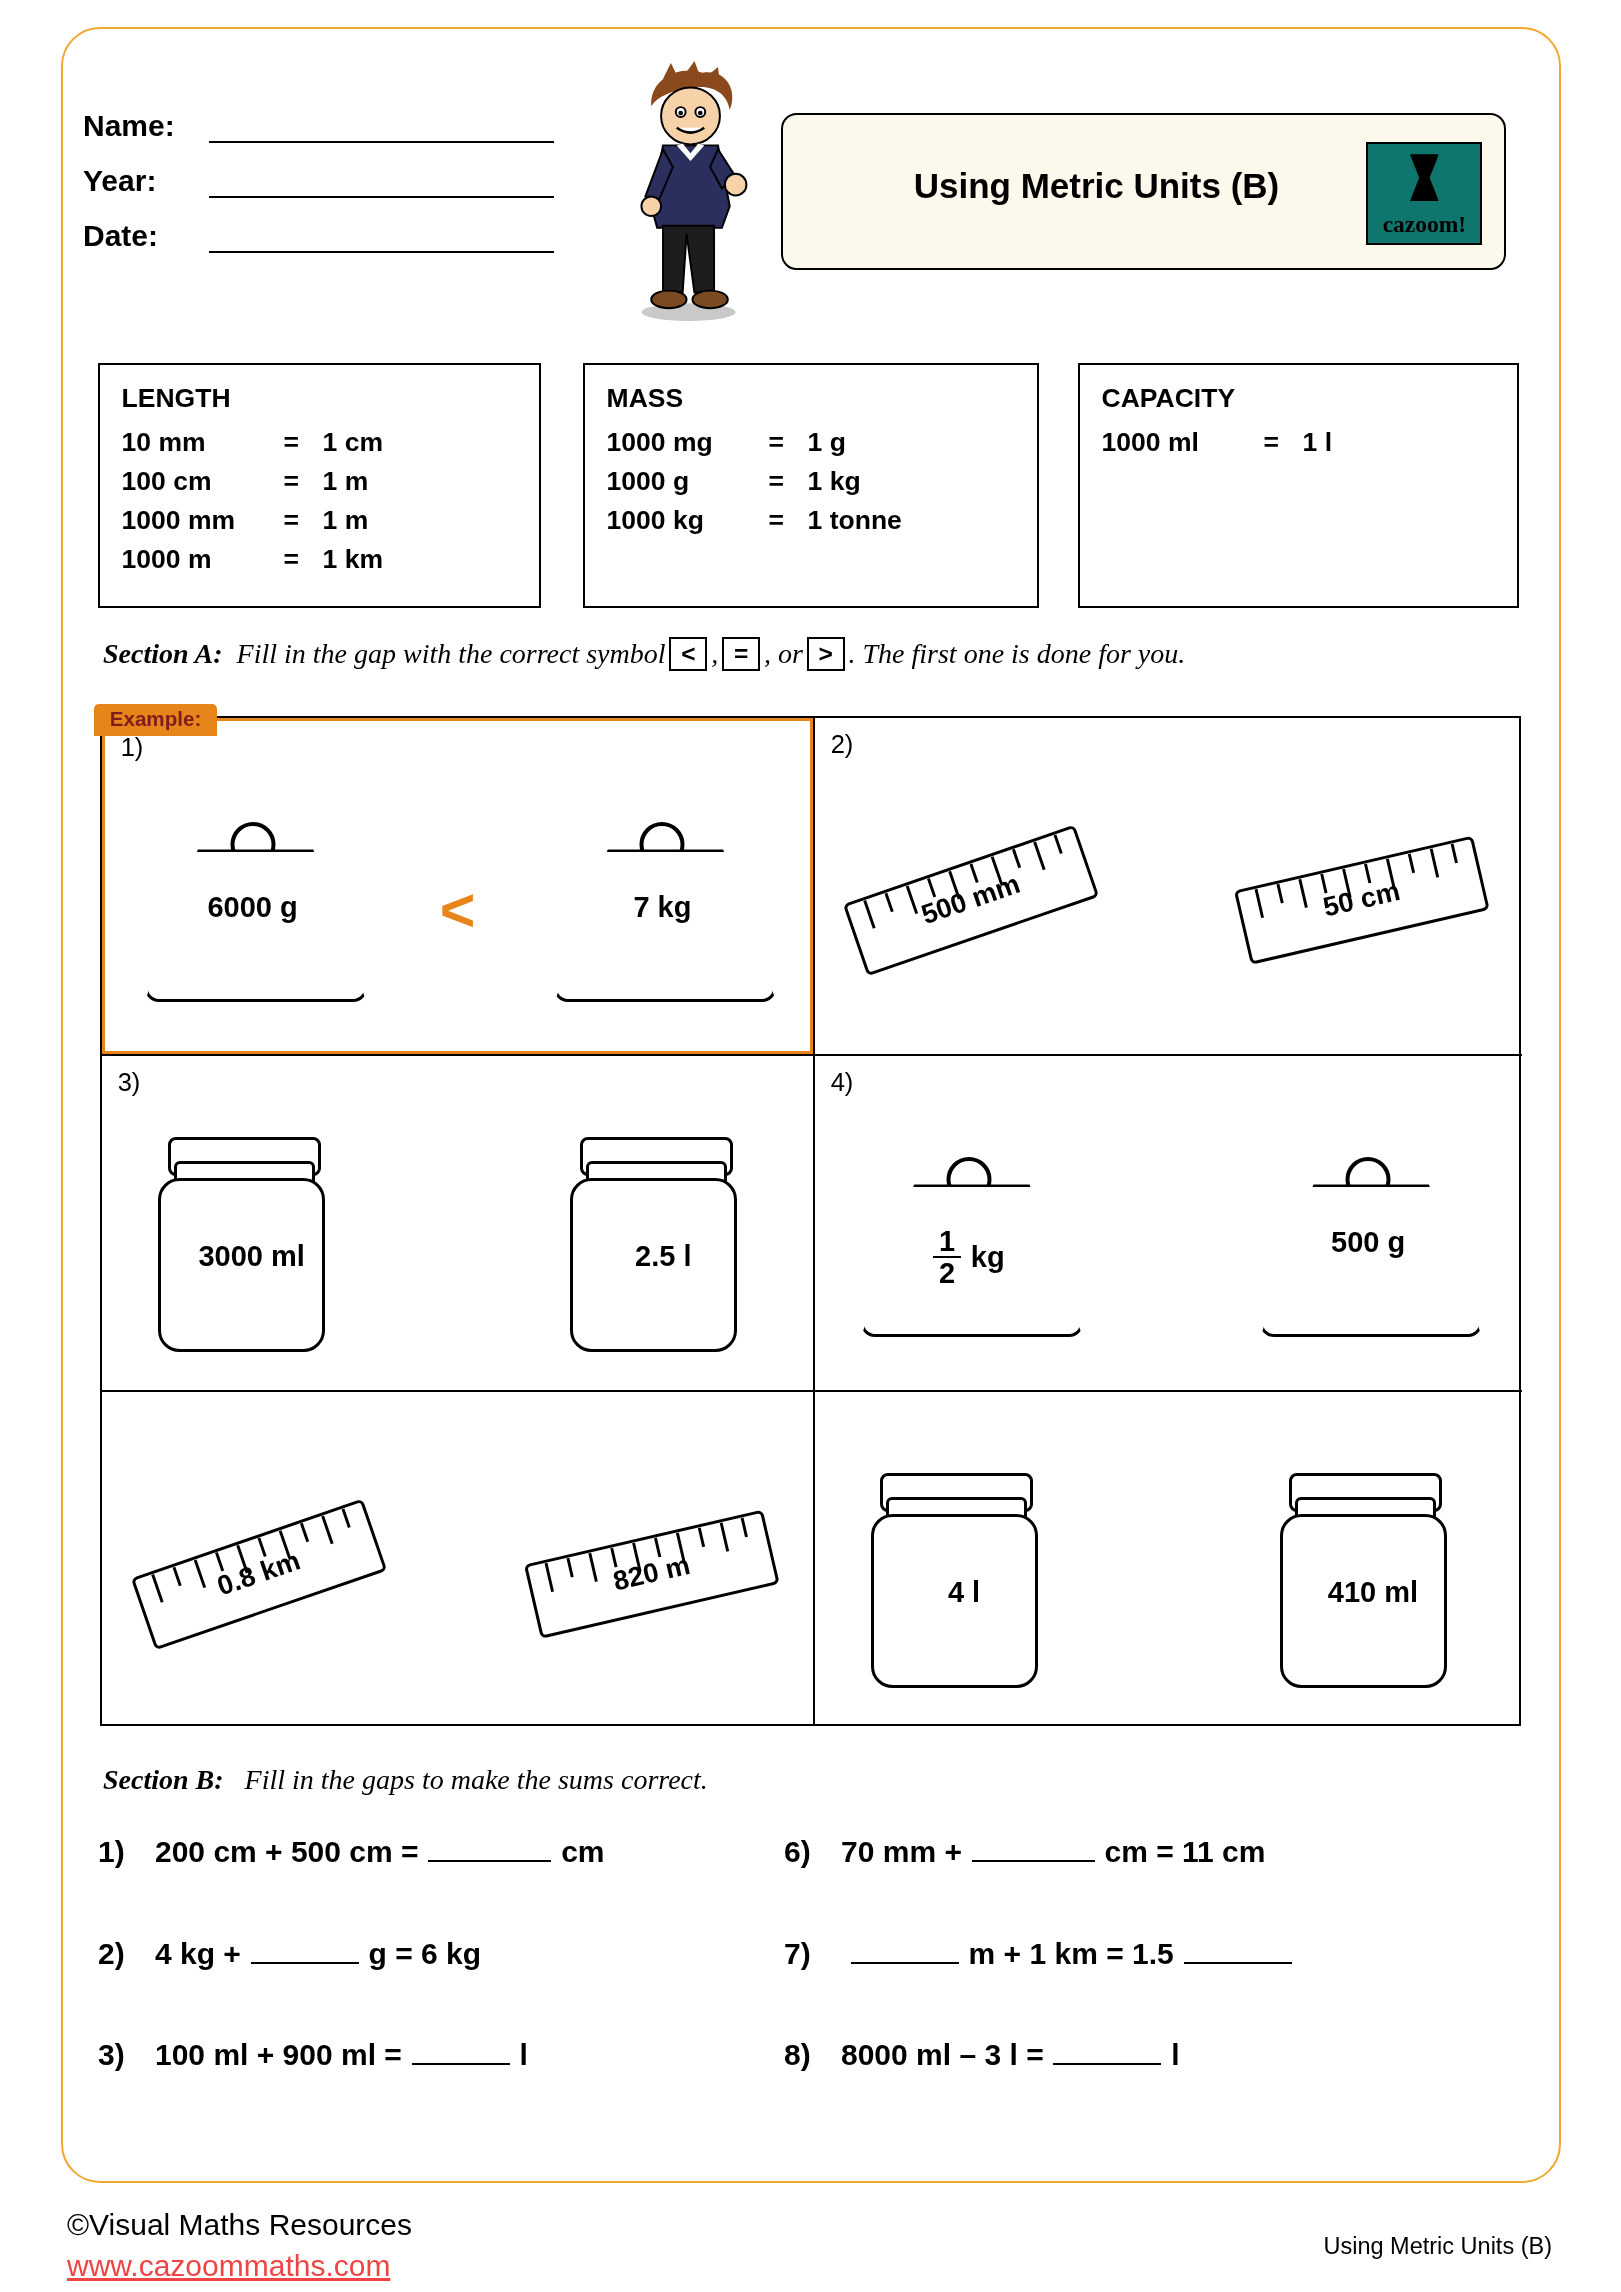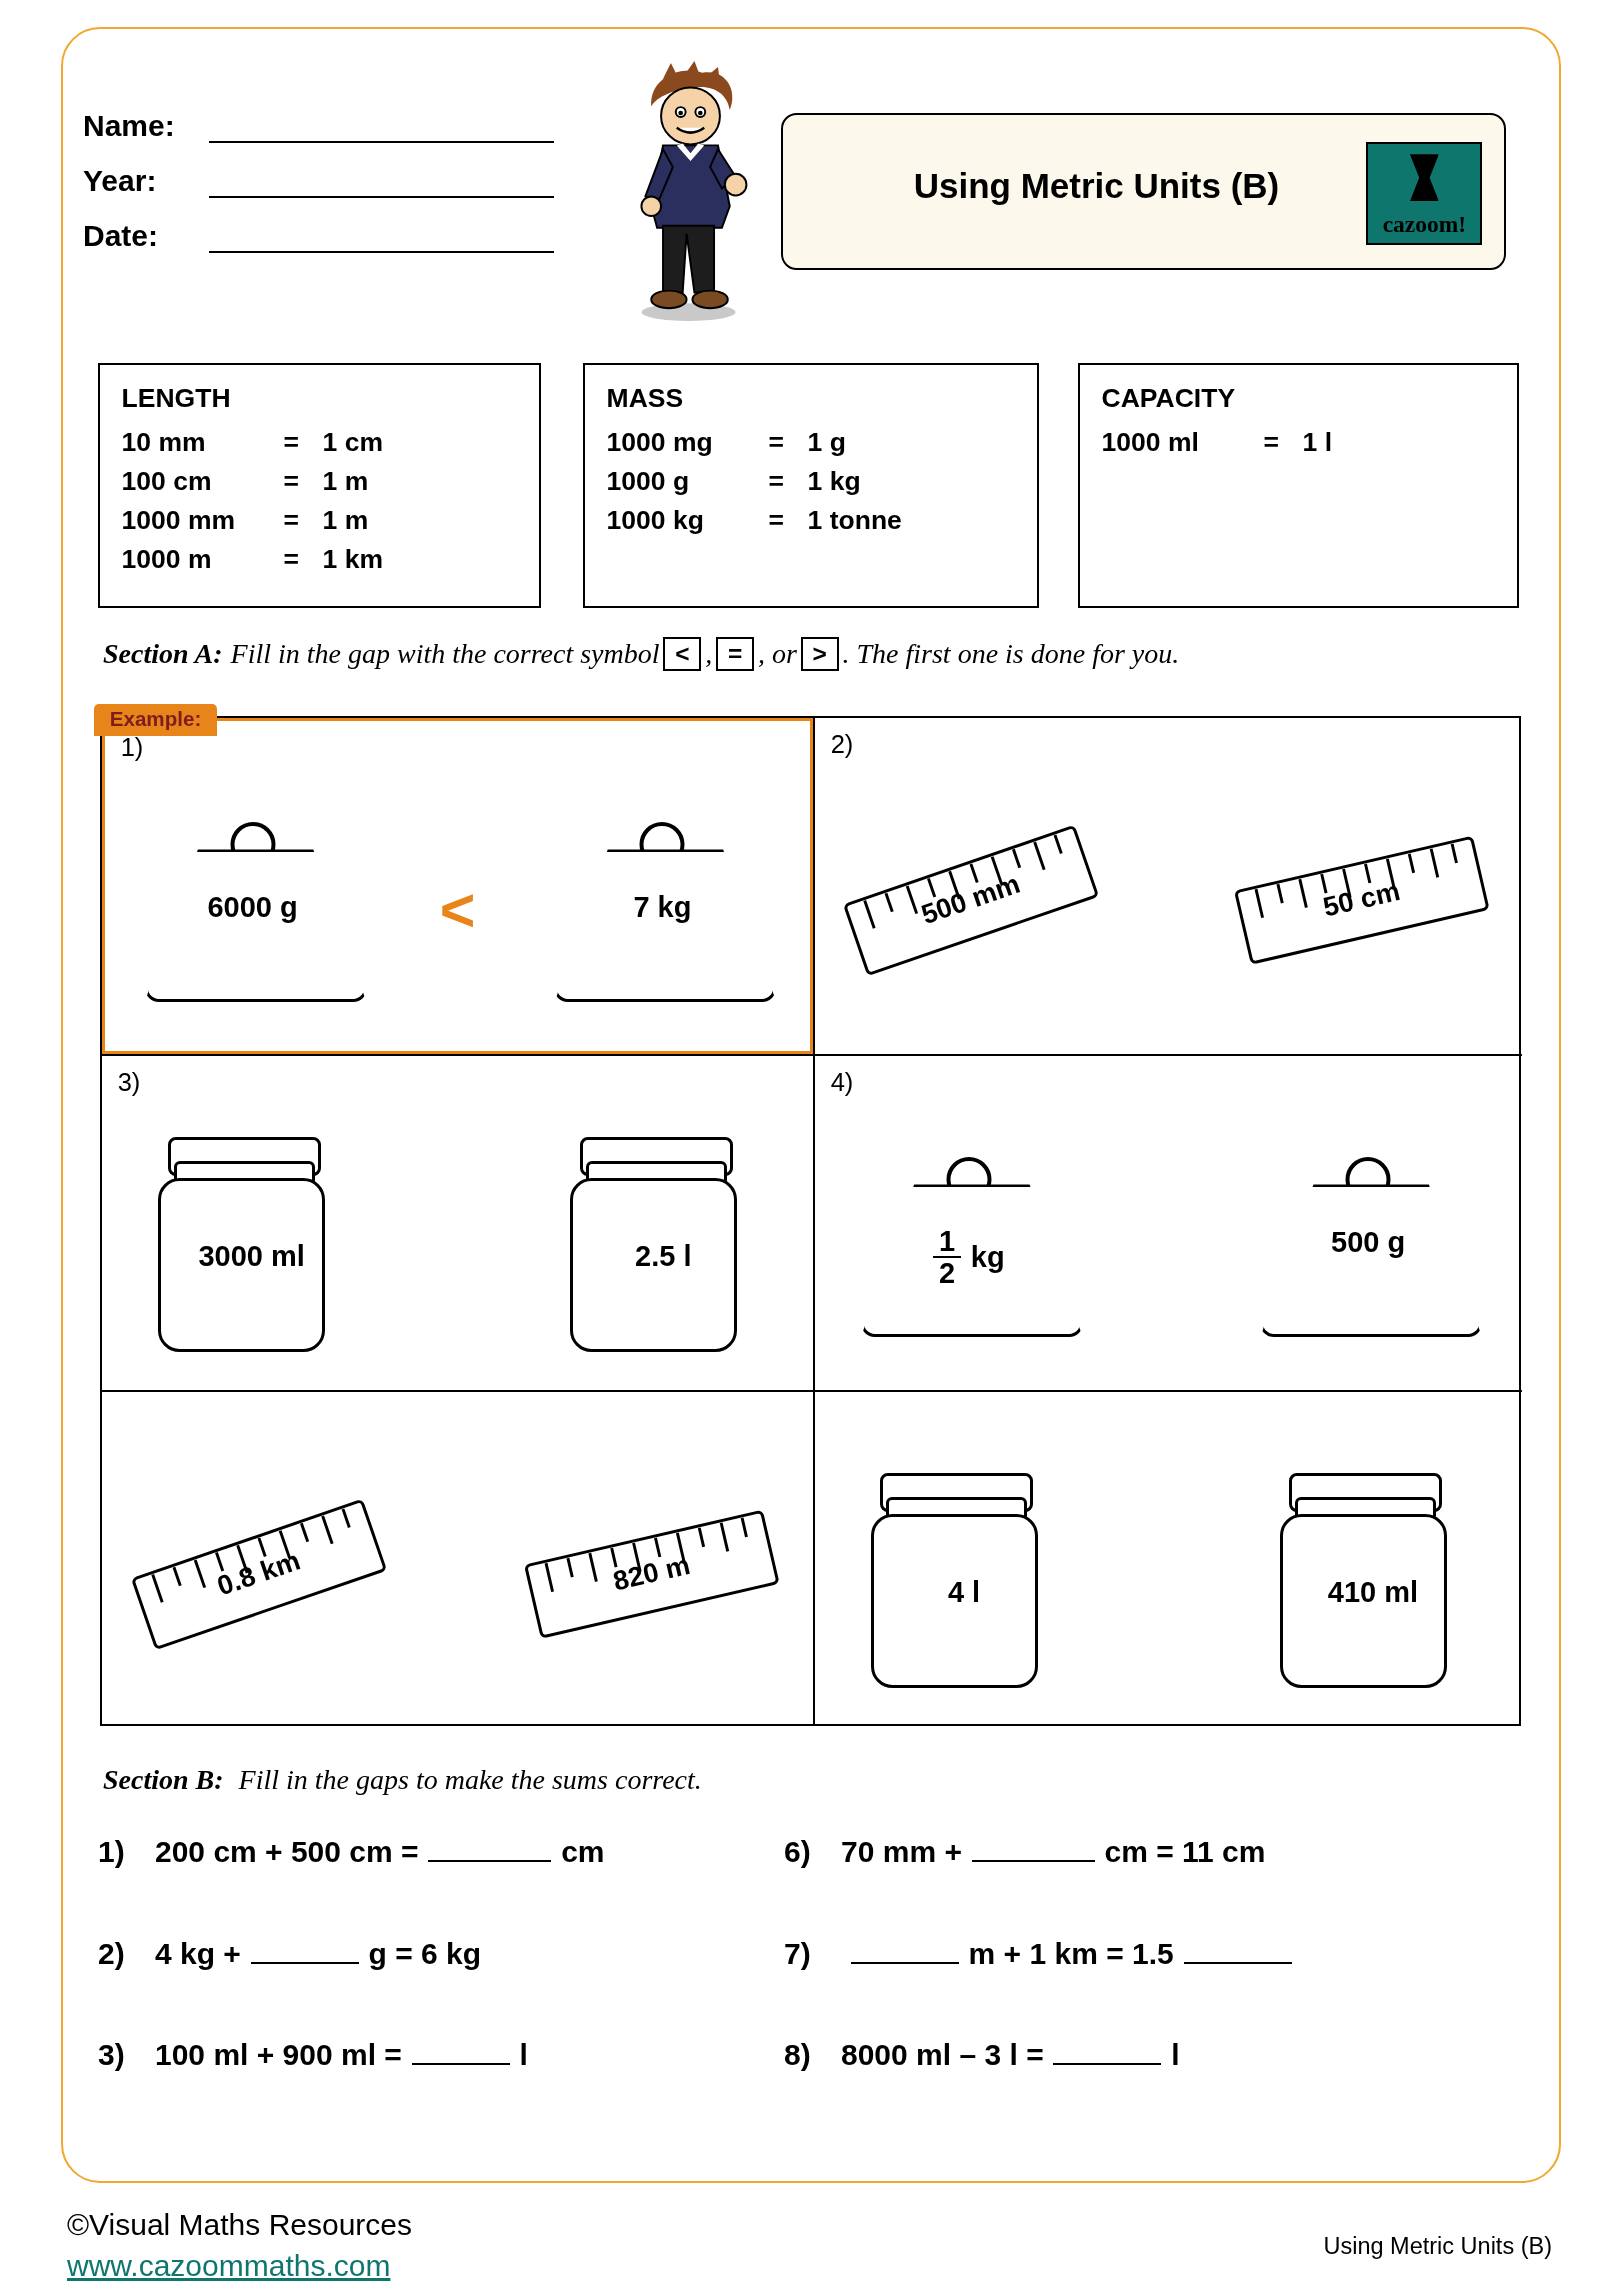--- a/index.html
+++ b/index.html
@@ -66,21 +66,21 @@
   .fact-left{width:162px;}
   .fact-eq{width:39px;}
   .fact-right{}
 
   
   .sec-a-head{
     position:absolute;left:103px;top:637px;width:1431px;
     font-family:"Liberation Serif",serif;font-size:28px;font-style:italic;
     display:flex;align-items:center;
   }
-  .sec-label{font-weight:bold;margin-right:8px;}
+  .sec-label{font-weight:bold;margin-right:14px;}
   .symbox{
     display:inline-block;border:2px solid #000;padding:1px 9.8px;margin:0 3.9px;
     font-family:"Liberation Sans",sans-serif;font-style:normal;font-weight:bold;font-size:24.5px;
   }
 
   
   .grid{position:absolute;left:100px;top:716px;width:1421px;height:1010px;border:2.5px solid #000;box-sizing:border-box;}
   .cell{position:absolute;box-sizing:border-box;}
   .cell .num{position:absolute;left:15.7px;top:11.8px;font-size:25.5px;}
   .c1{left:0;top:0;width:711px;height:336px;border:3.9px solid #e8851a;}
@@ -162,21 +162,21 @@
   .sum{display:flex;align-items:baseline;font-size:30px;font-weight:bold;}
   .sum .n{width:57px;}
   .sum.left{width:686px;}
   .blank{display:inline-block;border-bottom:2.9px solid #000;height:27.4px;margin:0 9.8px;}
   .b100{width:98px;}
   .b110{width:108px;}
   .b120{width:123px;}
 
   
   .footer-left{position:absolute;left:67px;top:2205px;font-size:30px;line-height:1.35;}
-  .footer-left a{color:#0f766e;text-decoration:underline;margin-top:28px;}
+  .footer-left a{color:#ef4444;text-decoration:underline;margin-top:28px;}
   .footer-right{position:absolute;right:69px;top:2233px;font-size:23.5px;}
 </style>
 </head>
 <body>
 
 <div class="page-border"></div>
 
 <div class="header">
 
   <div class="namefields">

